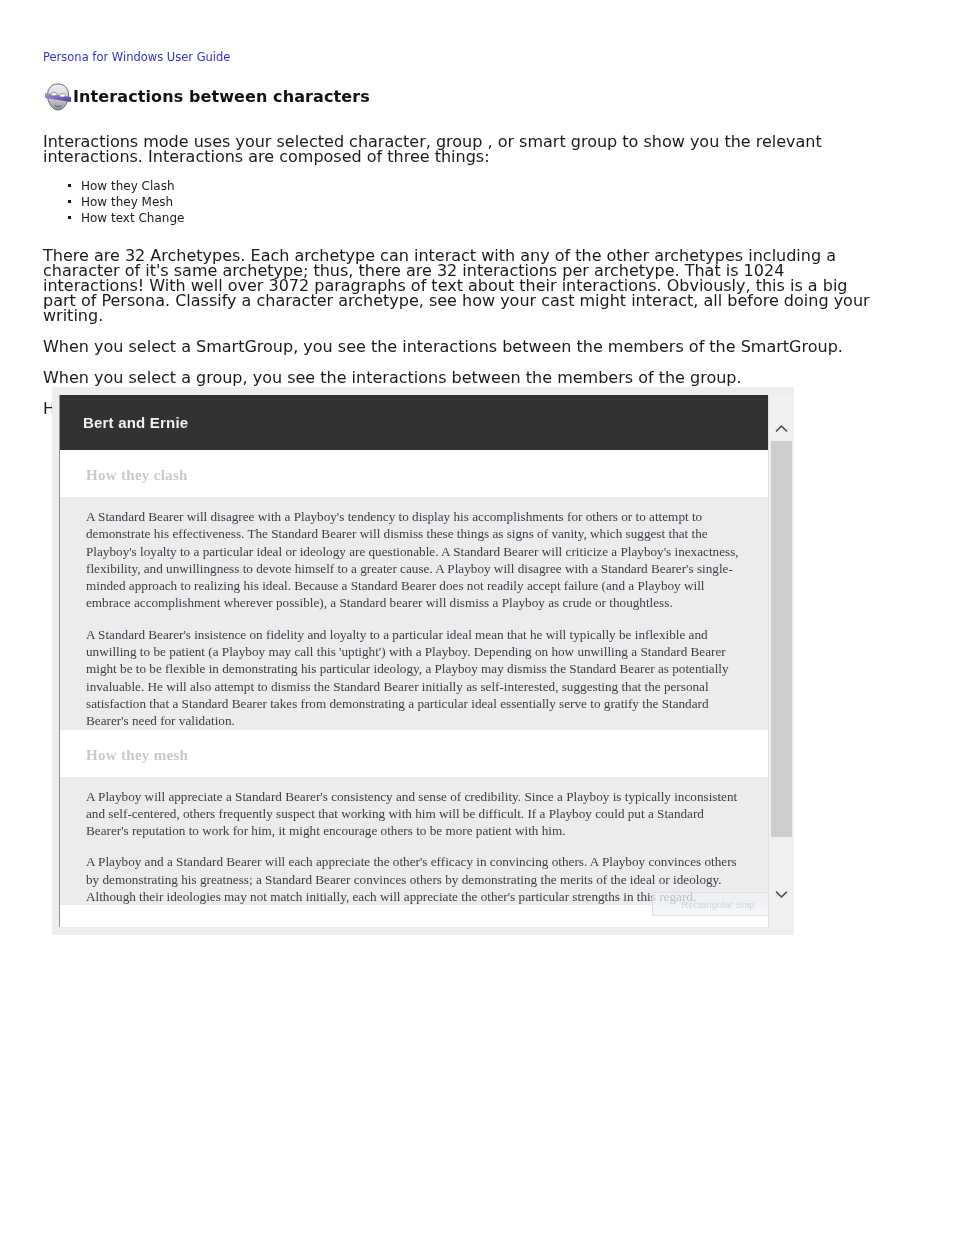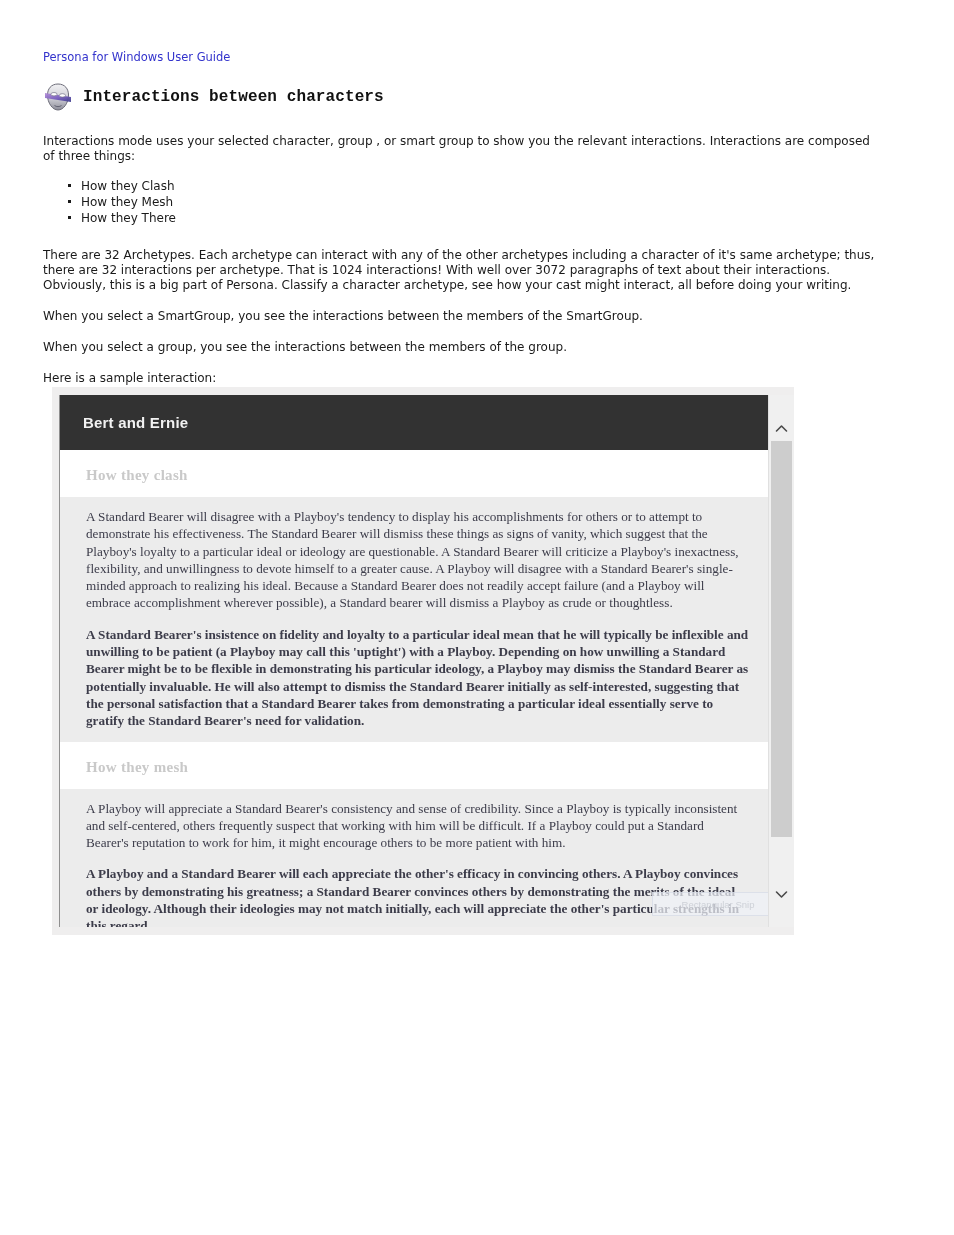--- a/index.html
+++ b/index.html
@@ -32,43 +32,41 @@
     line-height: 14px;
     text-decoration: none;
     display: inline-block;
     cursor: pointer;
   }
 
   
   .heading-row {
     display: flex;
     align-items: center;
-    gap: 10px;
     margin: 0 0 22px 0;
-    font-family: Liberation Mono, monospace;
   }
   .mask-icon {
     width: 30px;
     height: 30px;
     flex: 0 0 30px;
     position: relative;
   }
   .page-title {
     font-size: 16px;
     font-weight: bold;
     color: #111111;
     letter-spacing: 0.1px;
     line-height: 18px;
   }
 
   
   p.body {
     margin: 16px 0 14px 0;
     line-height: 15px;
-    font-size: 12px;
+    font-size: 16px;
     color: #1a1a1a;
     max-width: 832px;
   }
   ul.bullets {
     margin: 10px 0 22px 0;
     padding-left: 38px;
     list-style: none;
   }
   ul.bullets li {
     line-height: 16px;
@@ -134,31 +132,31 @@
     background: #ffffff;
     padding: 17px 0 13px 26px;
     font-family: "Liberation Serif", "DejaVu Serif", serif;
     font-size: 15px;
     font-weight: bold;
     color: #c9c9c9;
     letter-spacing: 0.3px;
   }
   .sect-body {
     background: #ececec;
-    padding: 11px 20px 12px 26px;
+    padding: 11px 20px 0 26px;
   }
   .sect-body p {
     margin: 0 0 14px 0;
     font-family: "Liberation Serif", "DejaVu Serif", serif;
     font-size: 13.2px;
     line-height: 17.3px;
     color: #3c3c4a;
     text-align: left;
   }
-  .sect-body p:last-child { margin-bottom: 0; font-weight: bold; }
+  .sect-body p:last-child { margin-bottom: 0; }
 
   
   .vscroll {
     position: absolute;
     top: 0; right: 0; bottom: 0;
     width: 25px;
     background: #f0f0f0;
     border-left: 1px solid #e0e0e0;
   }
   .vscroll .arrow {
@@ -230,21 +228,21 @@
       </svg>
     </span>
     <span class="page-title">Interactions between characters</span>
   </div>
 
   <p class="body">Interactions mode uses your selected character, group , or smart group to show you the relevant interactions. Interactions are composed of three things:</p>
 
   <ul class="bullets">
     <li>How they Clash</li>
     <li>How they Mesh</li>
-    <li>How they There</li>
+    <li>How text Change</li>
   </ul>
 
   <p class="body">There are 32 Archetypes. Each archetype can interact with any of the other archetypes including a character of it's same archetype; thus, there are 32 interactions per archetype. That is 1024 interactions! With well over 3072 paragraphs of text about their interactions. Obviously, this is a big part of Persona. Classify a character archetype, see how your cast might interact, all before doing your writing.</p>
 
   <p class="body">When you select a SmartGroup, you see the interactions between the members of the SmartGroup.</p>
   <p class="body">When you select a group, you see the interactions between the members of the group.</p>
   <p class="body">Here is a sample interaction:</p>
 
 </div>
 

